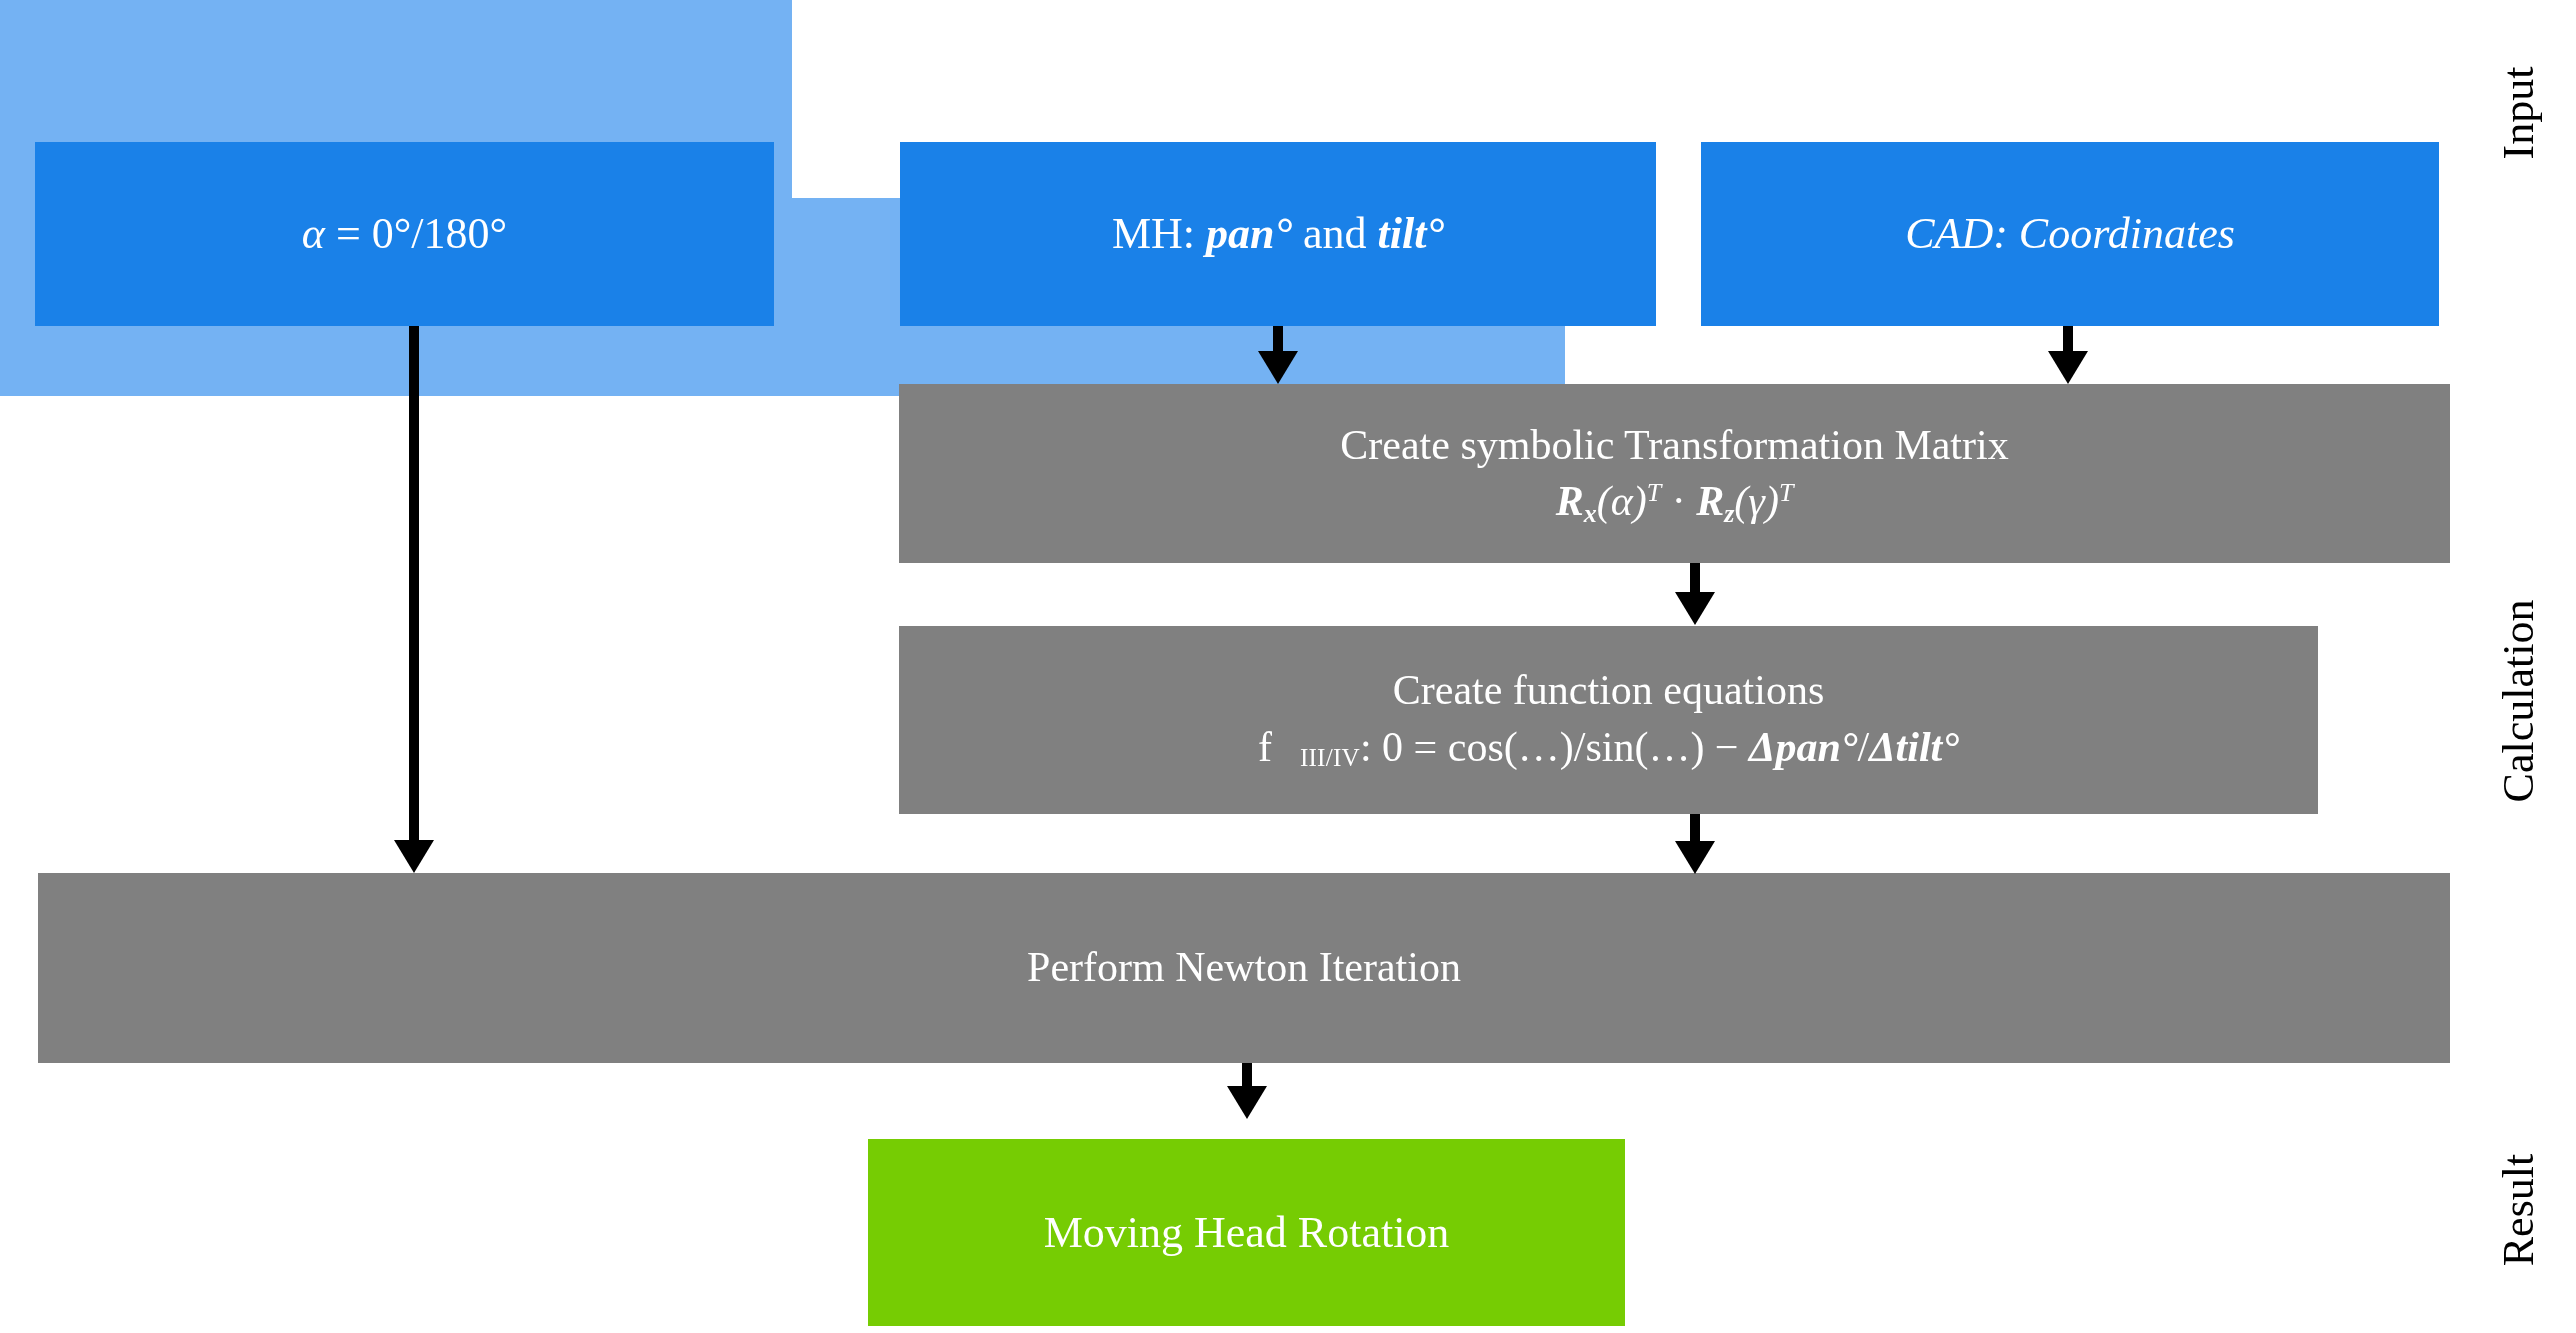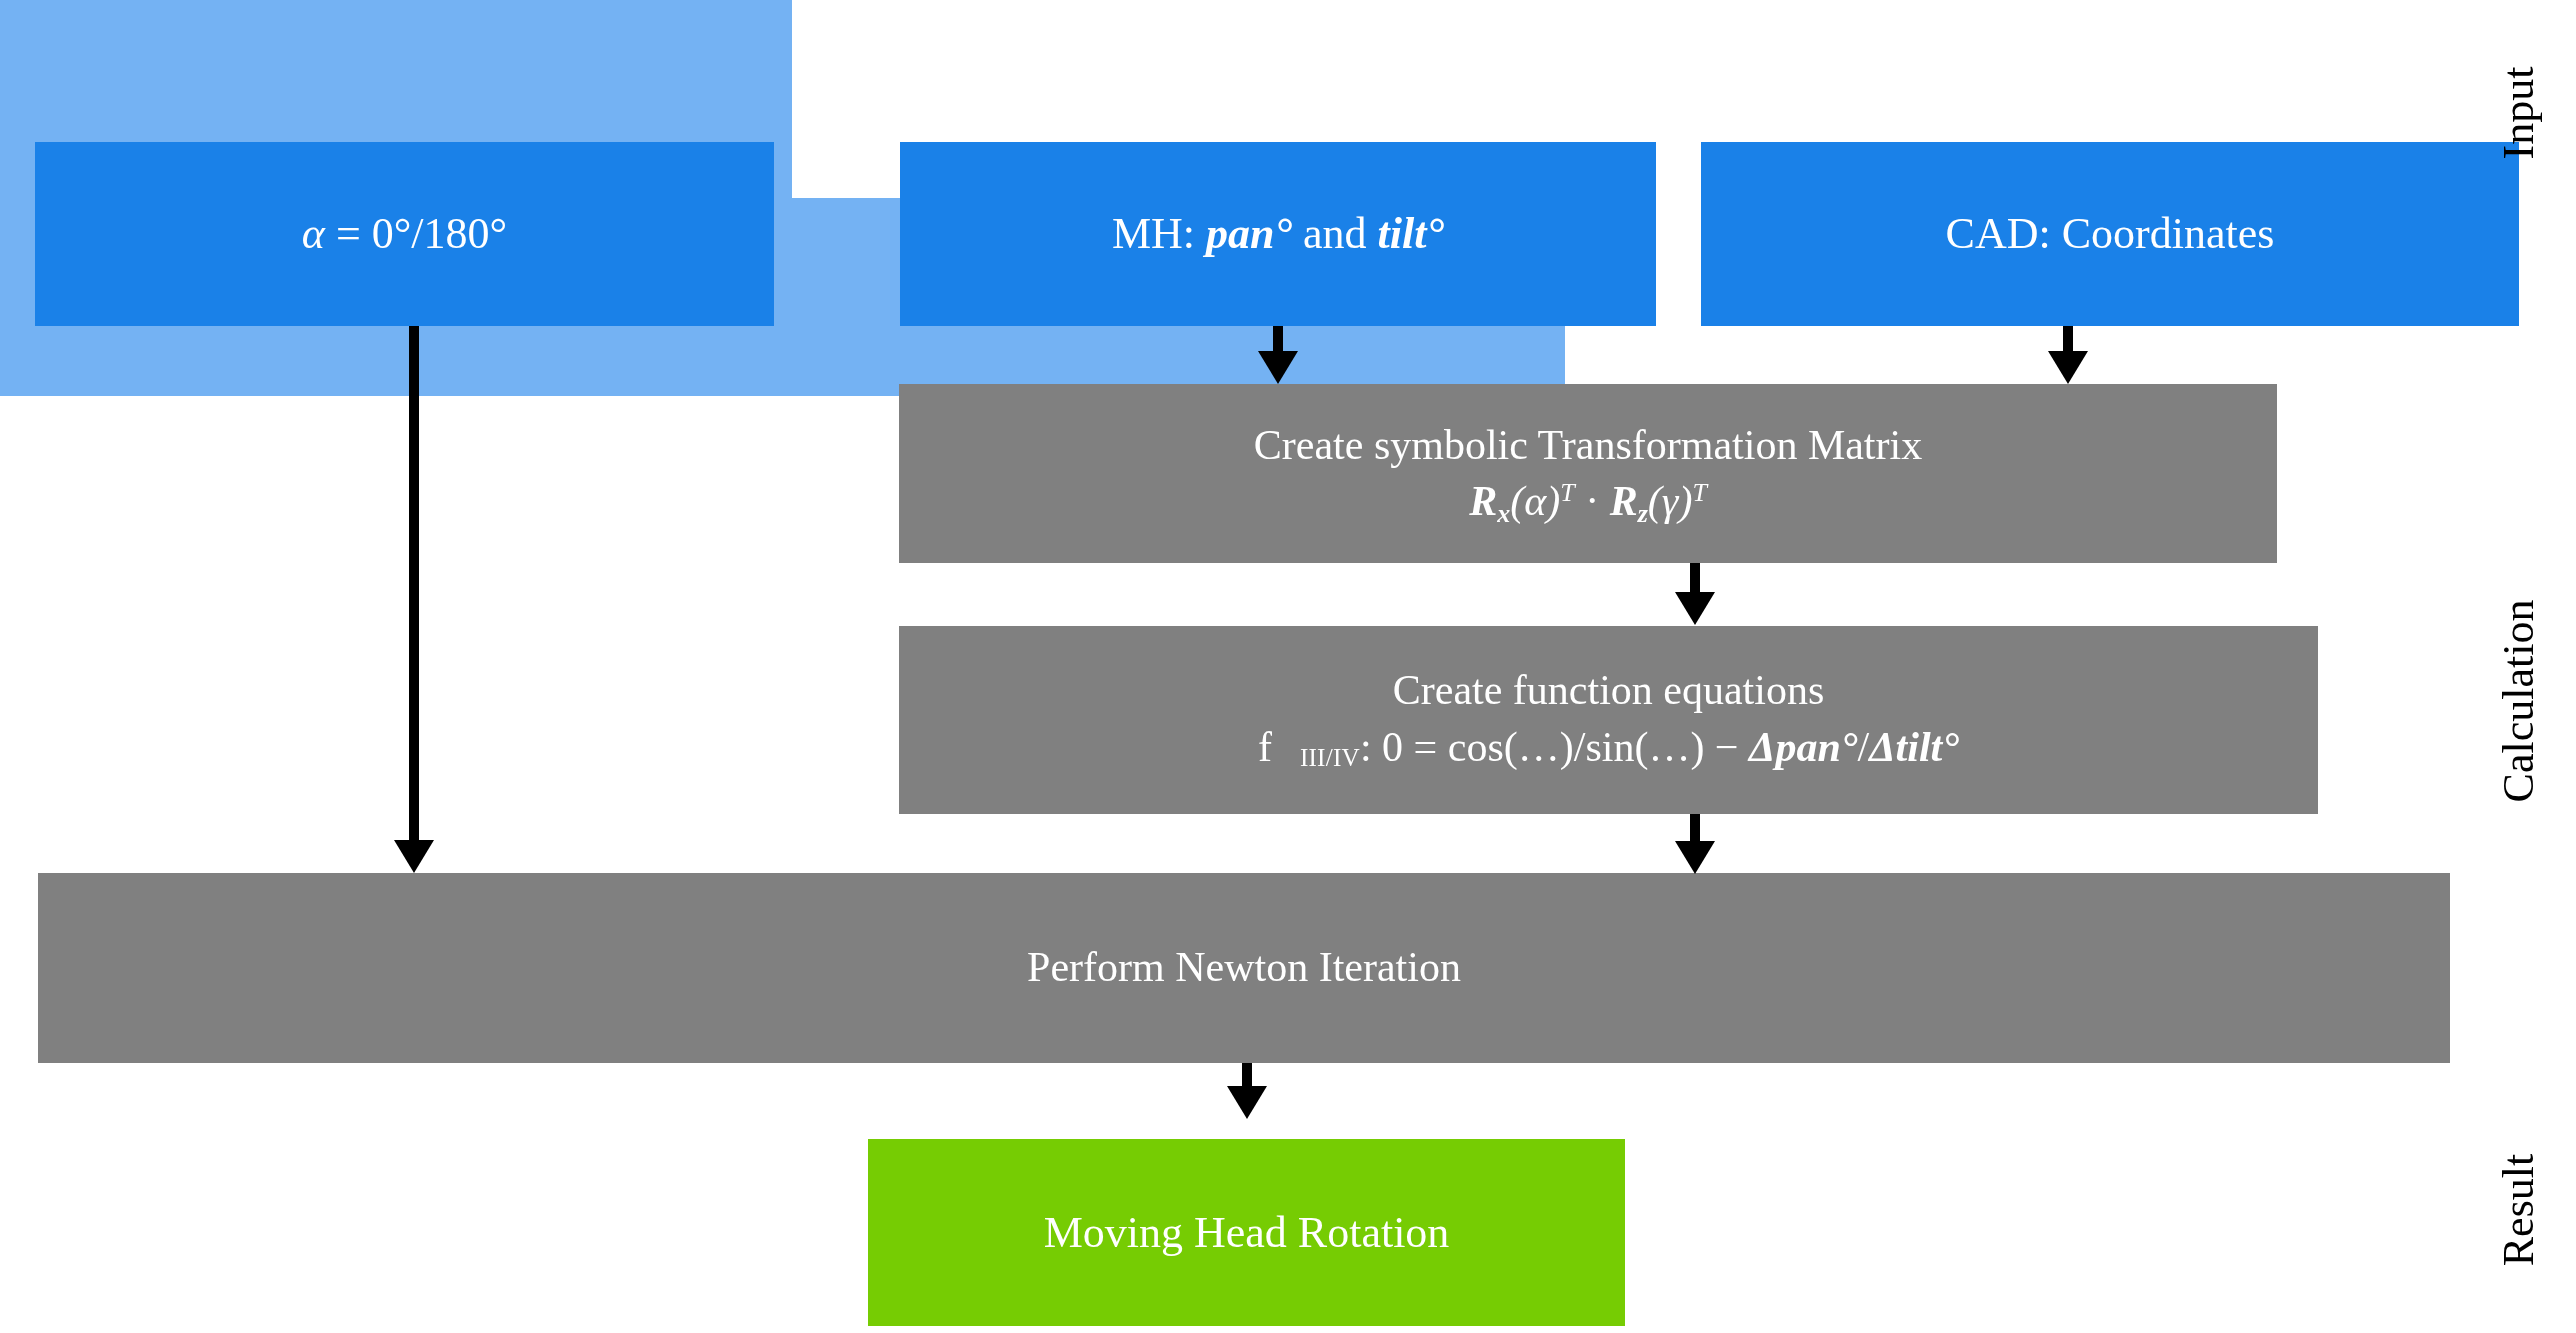--- a/index.html
+++ b/index.html
@@ -124,25 +124,25 @@
   <div class="group-outer" style="left:885px; top:14.4px; width:1565px; height:198px;">
     <div class="group-title" style="top:30px;">Reference Points</div>
   </div>
 
   <div class="box input-box" style="left:900px; top:142px; width:756px; height:184px;">
     <span class="mrow">
       <span>MH: </span><span class="mbi">pan°</span><span> and </span><span class="mbi">tilt°</span>
     </span>
   </div>
 
-  <div class="box input-box" style="left:1701px; top:142px; width:818px; height:184px;">
+  <div class="box input-box" style="left:1701px; top:142px; width:738px; height:184px;font-style:italic;">
     <span class="mrow">CAD: Coordinates</span>
   </div>
 
-  <div class="box calc-box" style="left:899px; top:384px; width:1378px; height:179px;">
+  <div class="box calc-box" style="left:899px; top:384px; width:1551px; height:179px;">
     <span class="mrow">Create symbolic Transformation Matrix</span>
     <span class="mrow line2">
       <span class="mbi">R</span><sub class="mbi">x</sub><span class="mi">(α)</span><sup class="mi">T</sup><span> · </span><span class="mbi">R</span><sub class="mbi">z</sub><span class="mi">(γ)</span><sup class="mi">T</sup>
     </span>
   </div>
 
   <div class="box calc-box" style="left:899px; top:626px; width:1419px; height:188px;">
     <span class="mrow">Create function equations</span>
     <span class="mrow line2">
       <span>f</span><span class="sc">III/IV</span><span>: </span><span>0 = cos(…)/sin(…) − </span><span class="mbi">Δpan°</span><span>/</span><span class="mbi">Δtilt°</span>

